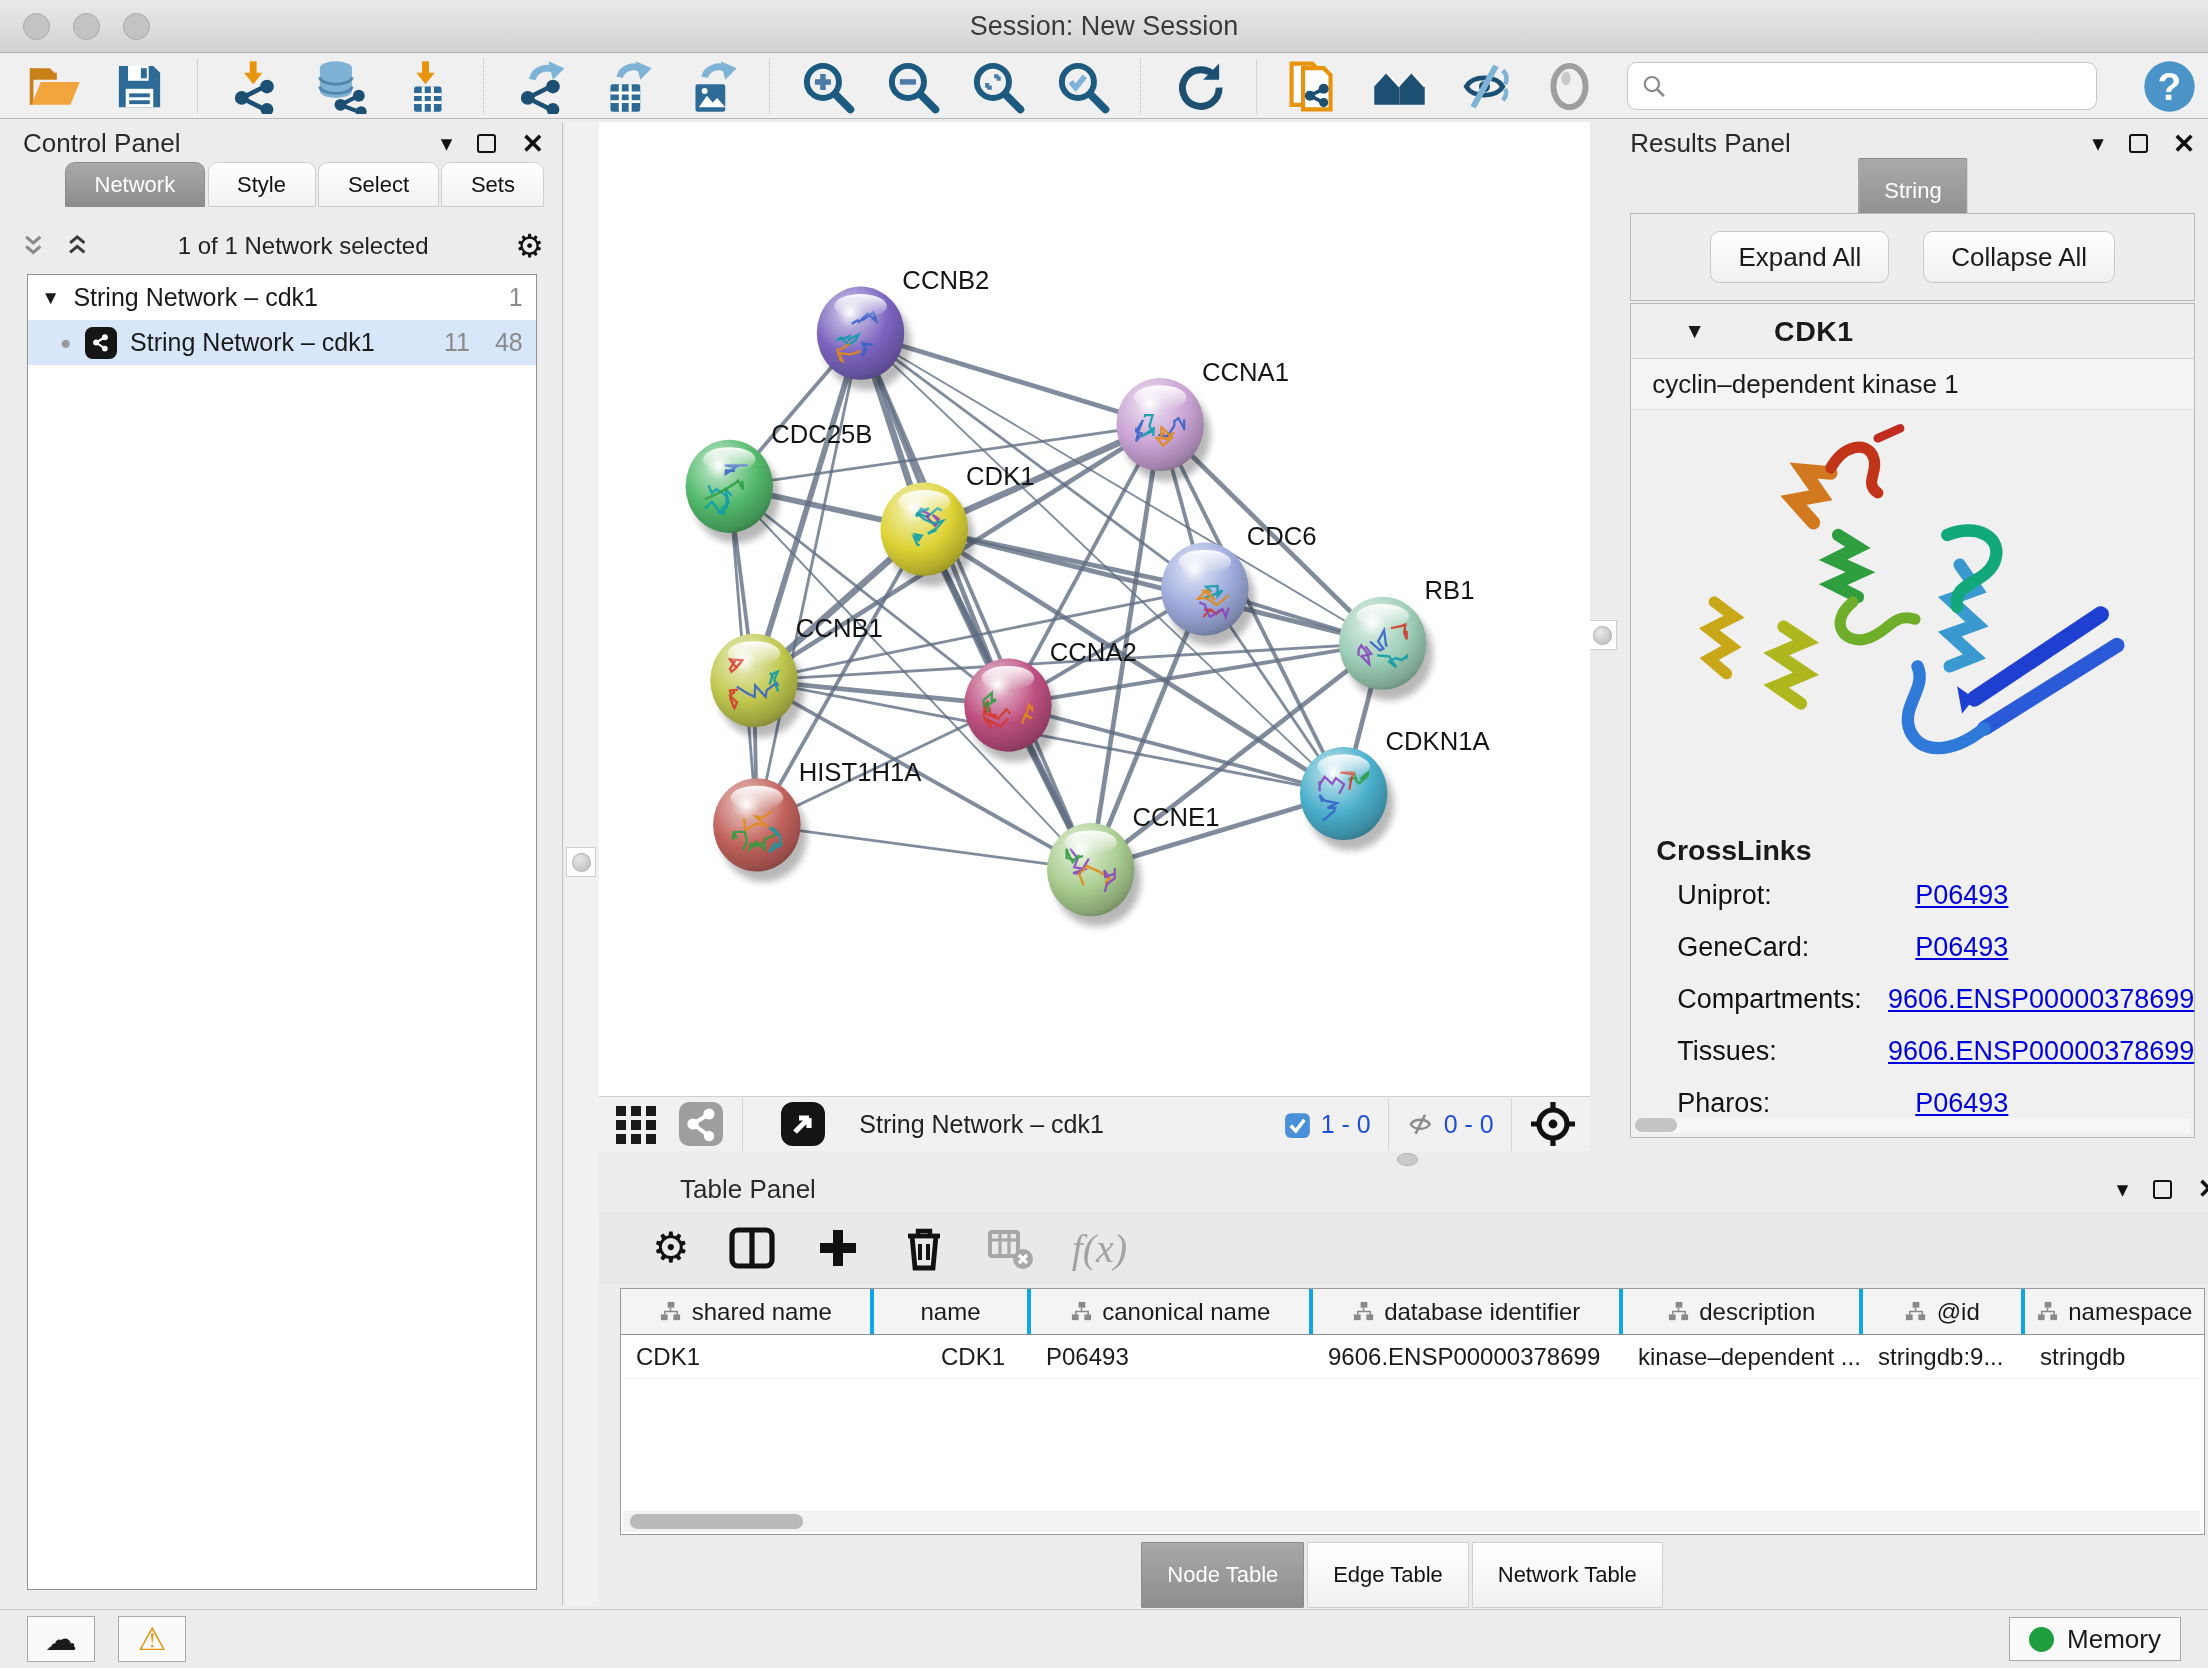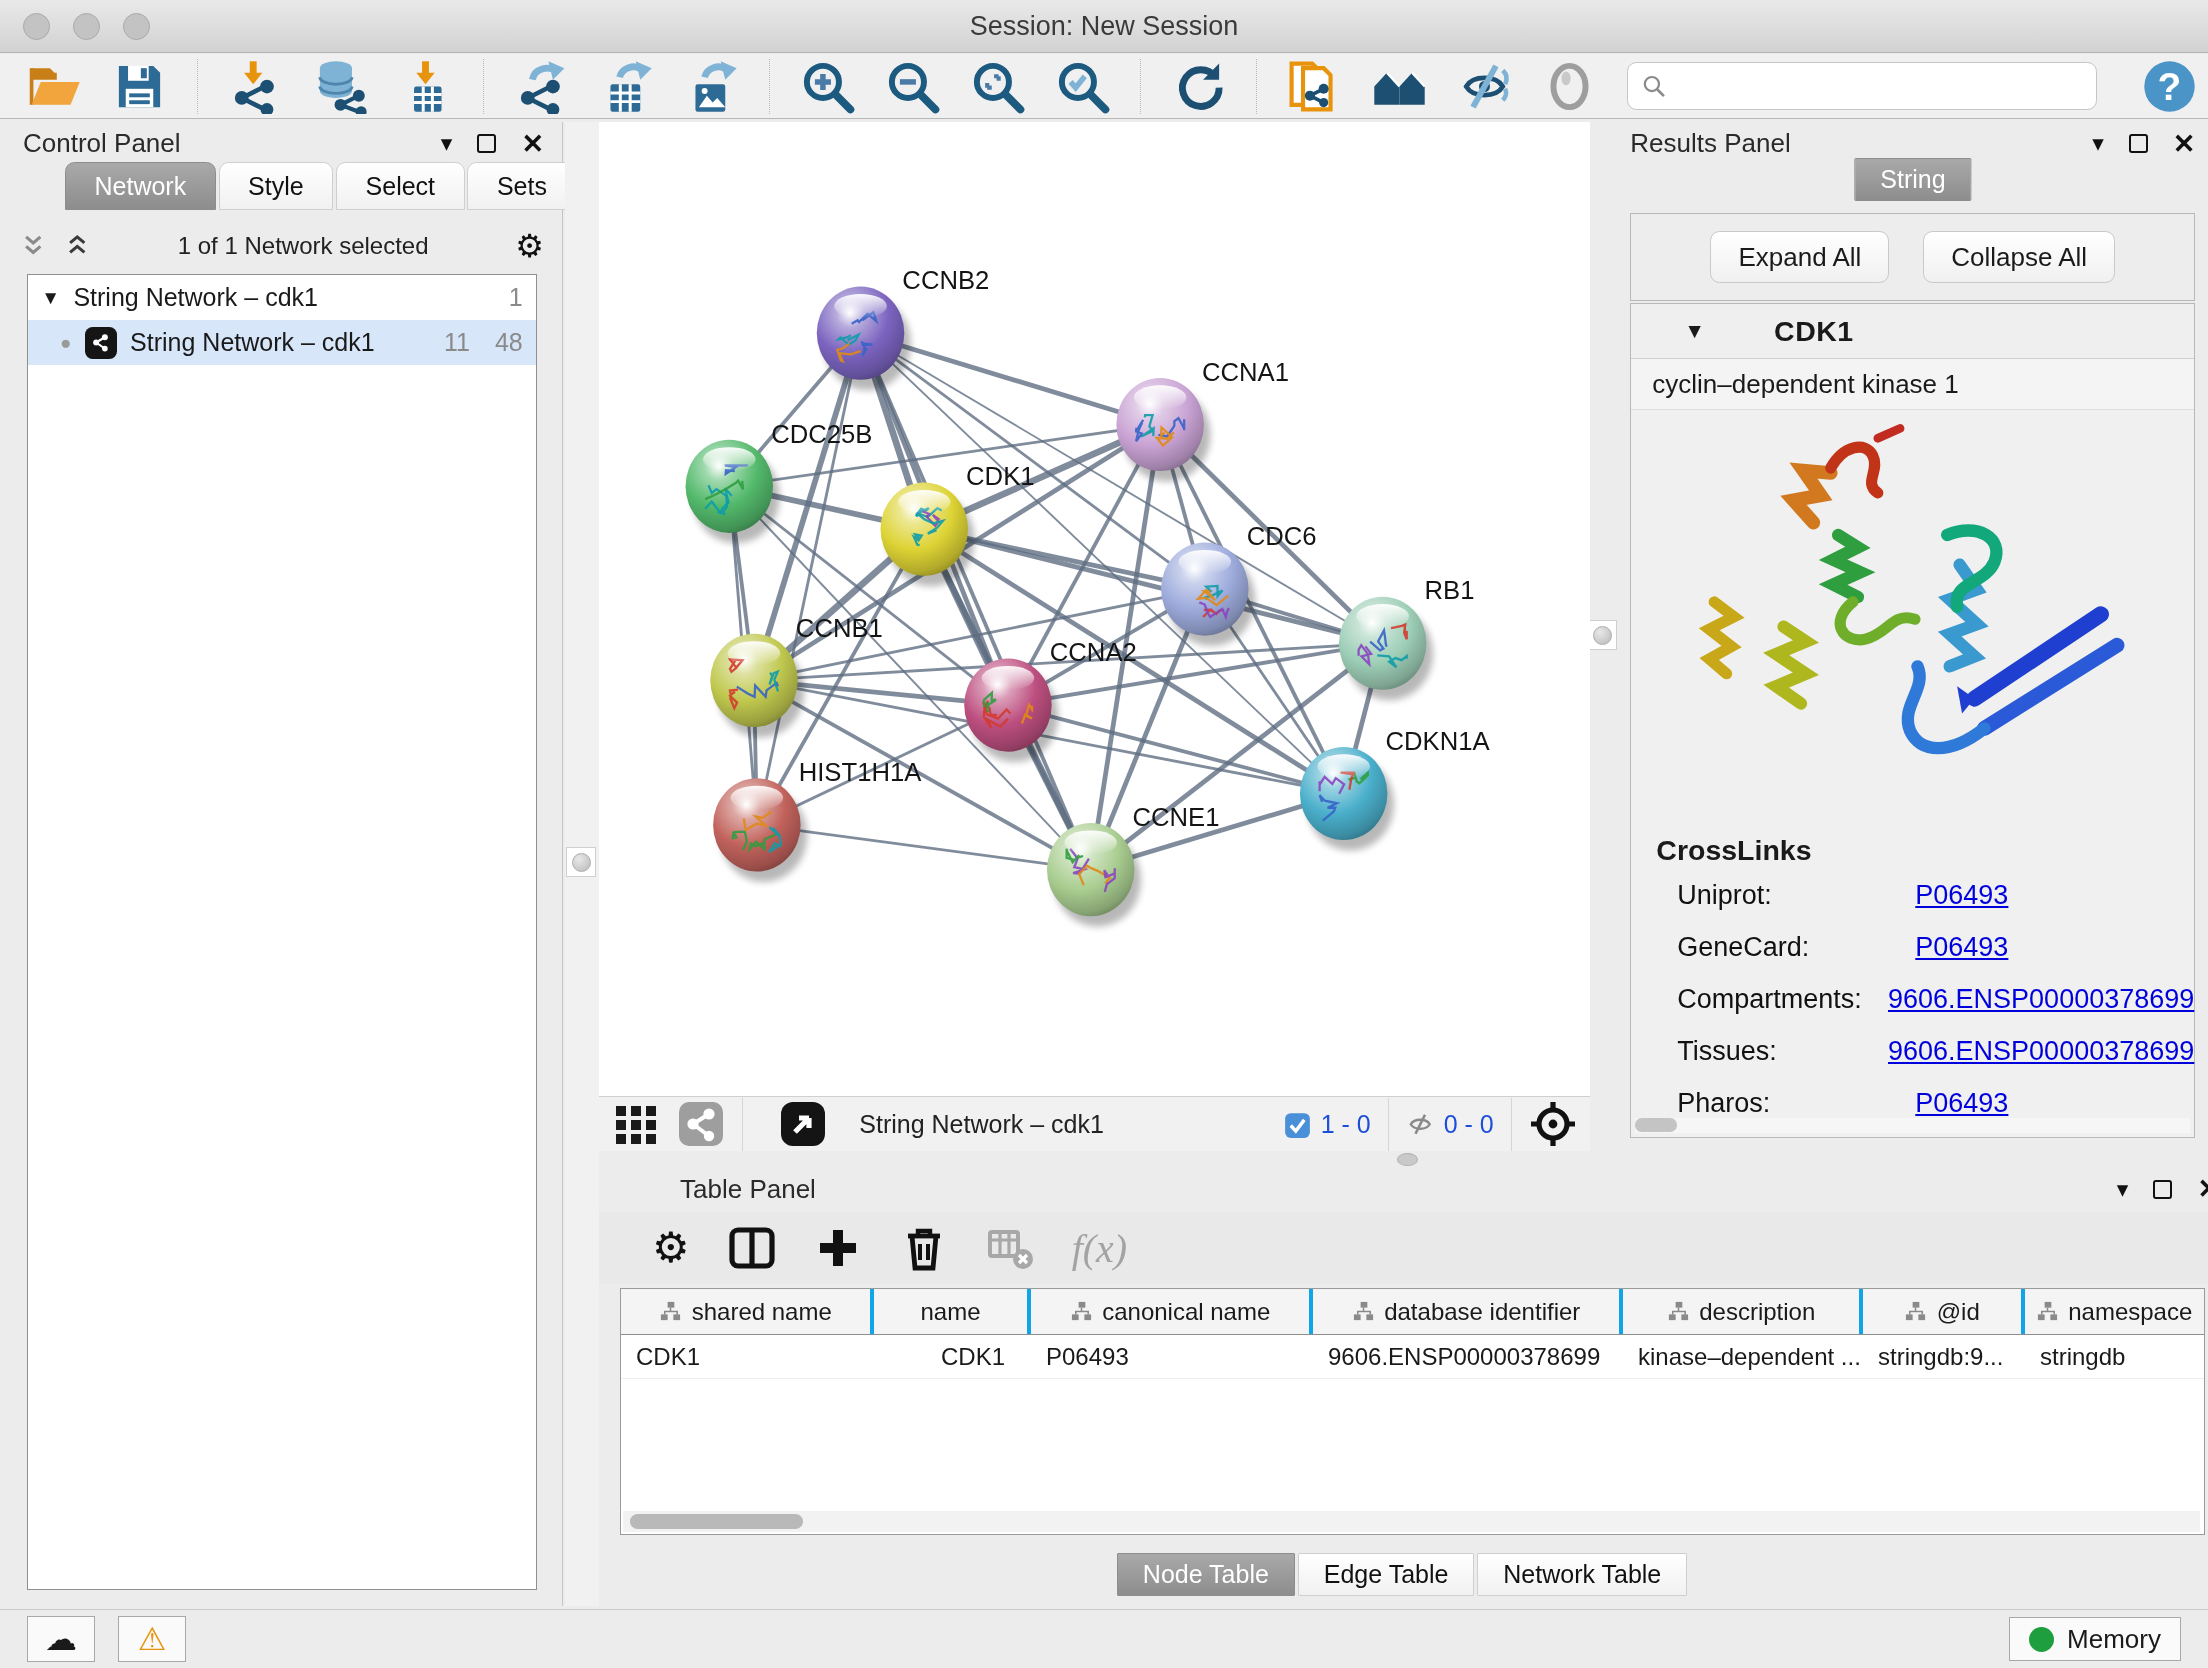--- a/index.html
+++ b/index.html
@@ -19,23 +19,23 @@
 .searchbox input{border:none;outline:none;font-size:25px;width:100%;font-family:"Liberation Sans",sans-serif;background:transparent}
 .helpbtn{flex:none;margin-left:15px}
 
 .phead{position:absolute;display:flex;align-items:center;font-size:26px;color:#2a2a2a}
 .pctrl{margin-left:auto;display:flex;align-items:center;gap:25px;font-size:25px;color:#111}
 .sqbox{width:19px;height:19px;border:2.9px solid #111;border-radius:2.9px;display:inline-block}
 .caret{font-size:23px}
 .xch{font-weight:bold;font-size:27px}
 
 .tabrow{display:flex;align-items:flex-end}
-.tab{padding:8.6px 28.5px;font-size:25px;background:linear-gradient(#ffffff,#f1f1f1);border:1px solid #cicfcf;border:1px solid #cfcfcf;color:#111;border-radius:9.5px 9.5px 0 0;margin-right:2.9px;cursor:pointer}
+.tab{padding:8.6px 28.5px;font-size:22px;background:linear-gradient(#ffffff,#f1f1f1);border:1px solid #cicfcf;border:1px solid #cfcfcf;color:#111;border-radius:9.5px 9.5px 0 0;margin-right:2.9px;cursor:pointer}
 .tab.sel{background:linear-gradient(#a9a9a9,#8d8d8d);color:#fff;border-color:#8d8d8d}
-.tab2{border-radius:1px;padding:6px 25px}
+.tab2{border-radius:1px;padding:19px 25px}
 
 .cpanel{position:absolute;left:0;top:122px;width:563px;height:1484px;background:#ececec;border-right:1.9px solid #c4c4c4}
 .cp-tabs{position:absolute;left:65px;top:40px}
 .cp-sub{position:absolute;left:19px;top:99px;width:525px;height:49px;display:flex;align-items:center;gap:15px}
 .cp-sub .summary{flex:1;text-align:center;font-size:24px;color:#222}
 .gear{font-size:32px;line-height:1;color:#111;cursor:pointer}
 .treebox{position:absolute;left:27px;top:152px;width:510px;height:1316px;background:#fff;border:1.9px solid #8f8f8f}
 .trow{height:45px;display:flex;align-items:center;padding:0 13.3px;gap:13.3px;font-size:25px;cursor:pointer}
 .trow .cnt{margin-left:auto;color:#8a8a8a;display:flex;gap:25px}
 .trow.child{background:#d7e6f8;padding-left:32px}

